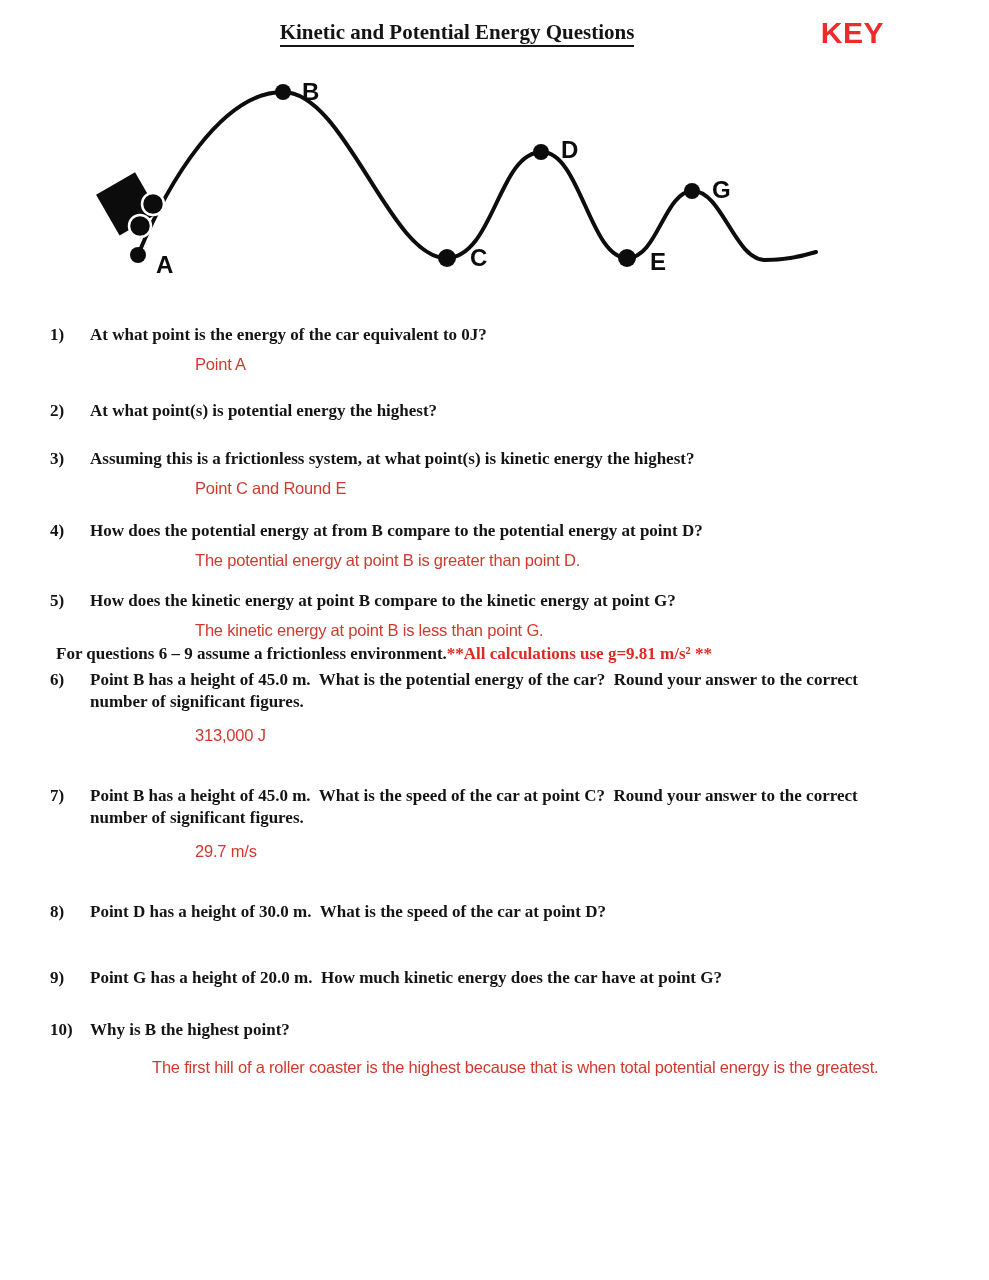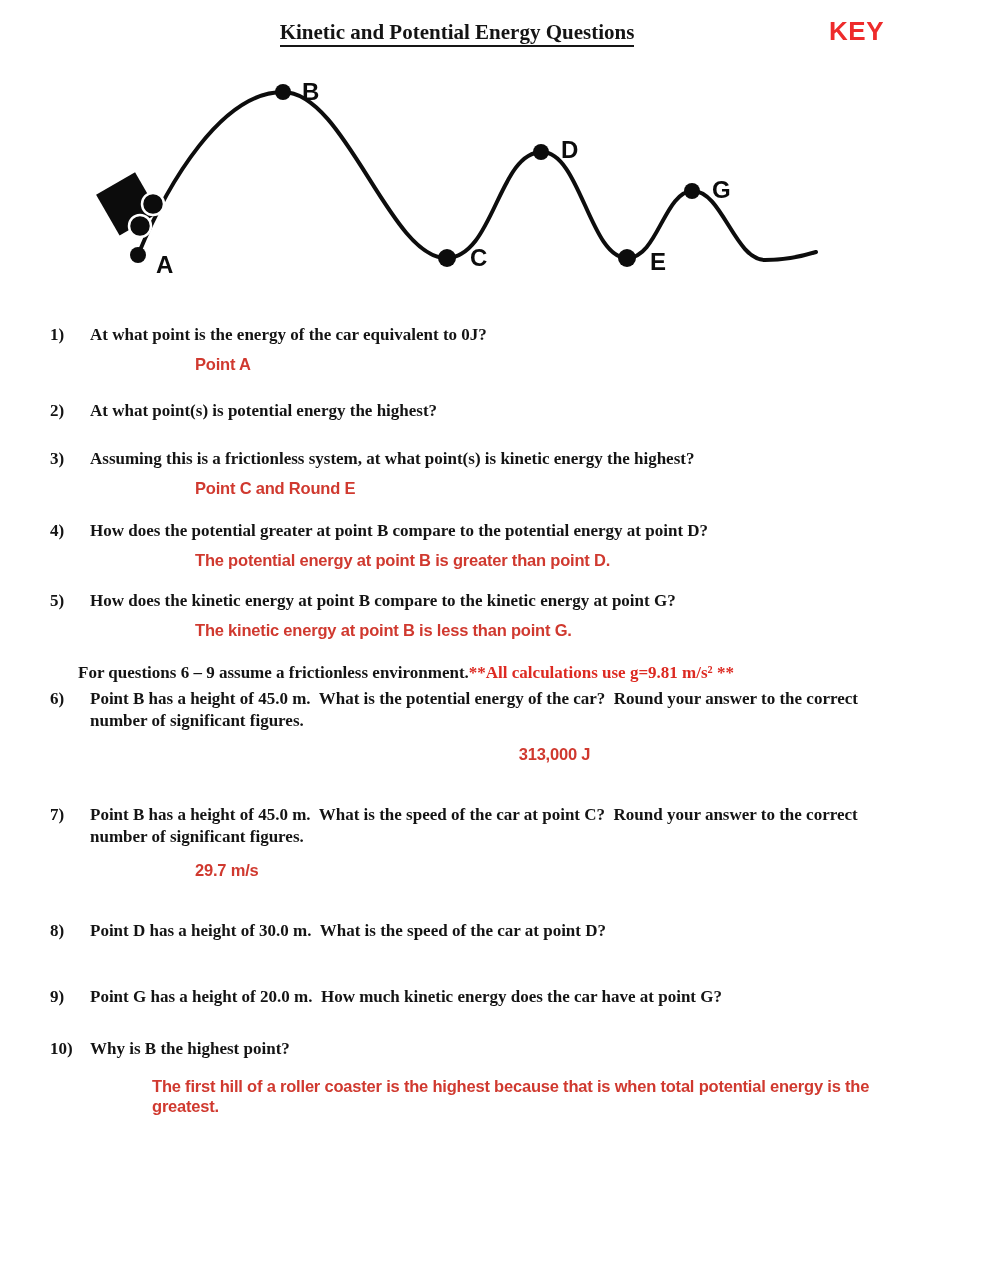--- a/index.html
+++ b/index.html
@@ -26,21 +26,21 @@
     font-weight:bold;
   }
   .title span{
     border-bottom:2.5px solid #161616;
     padding-bottom:1px;
   }
   .key{
     position:absolute;
     top:16px;right:30px;
     font-family:"Liberation Sans","DejaVu Sans",sans-serif;
-    font-size:26px;
+    font-size:30px;
     font-weight:bold;
     letter-spacing:0.5px;
     color:var(--key-red);
   }
   .diagram{display:block;width:989px;height:250px;}
   .track{fill:none;stroke:#0d0d0d;stroke-width:4;stroke-linecap:round;}
   .pt-label{font-family:"Liberation Sans","DejaVu Sans",sans-serif;font-weight:bold;font-size:24px;fill:#0c0c0c;}
   .intro{
     margin-top:28px;
     padding-left:55px;
@@ -55,43 +55,43 @@
     font-size:17px;
     font-weight:bold;
     line-height:22px;
   }
   .qnum{width:40px;flex-shrink:0;}
   .qtext{width:860px;white-space:pre-wrap;}
   .answer{
     margin-left:195px;
     margin-top:8px;
     font-family:"Liberation Sans","DejaVu Sans",sans-serif;
-    font-weight:bold;
+    font-weight:normal;
     font-size:16.5px;
     line-height:20px;
     letter-spacing:-0.2px;
     color:var(--answer-red);
     white-space:pre-wrap;
   }
   .note{
-    margin-top:22px;
-    padding-left:78px;
+    margin-top:3px;
+    padding-left:56px;
     font-size:17px;
     font-weight:bold;
     line-height:22px;
   }
   .note-red{color:var(--note-red);}
   
   .mt-q1{margin-top:22px;}
   .mt-q2{margin-top:26px;}
   .mt-q3{margin-top:26px;}
   .mt-q4{margin-top:22px;}
   .mt-q5{margin-top:20px;}
   .mt-q6{margin-top:4px;}
-  .mt-a6{margin-top:12px;text-align:center;}
+  .mt-a6{margin-top:12px;}
   .mt-q7{margin-top:40px;}
   .mt-a7{margin-top:12px;}
   .mt-q8{margin-top:40px;}
   .mt-a8{margin-top:6px;}
   .mt-q9{margin-top:44px;}
   .mt-a9{margin-top:14px;}
   .mt-q10{margin-top:30px;}
   .mt-a10{margin-top:16px;margin-left:152px;}
 </style>
 </head>
@@ -160,21 +160,21 @@
   </div>
 
   <div class="q mt-q3">
     <div class="qnum">3)</div>
     <div class="qtext">Assuming this is a frictionless system, at what point(s) is kinetic energy the highest?</div>
   </div>
   <div class="answer">Point C and Round E</div>
 
   <div class="q mt-q4">
     <div class="qnum">4)</div>
-    <div class="qtext">How does the potential greater at point B compare to the potential energy at point D?</div>
+    <div class="qtext">How does the potential energy at from B compare to the potential energy at point D?</div>
   </div>
   <div class="answer">The potential energy at point B is greater than point D.</div>
 
   <div class="q mt-q5">
     <div class="qnum">5)</div>
     <div class="qtext">How does the kinetic energy at point B compare to the kinetic energy at point G?</div>
   </div>
   <div class="answer">The kinetic energy at point B is less than point G.</div>
 
   <div class="note"><span>For questions 6 – 9 assume a frictionless environment.</span><span class="note-red">**All calculations use g=9.81 m/s² **</span></div>

